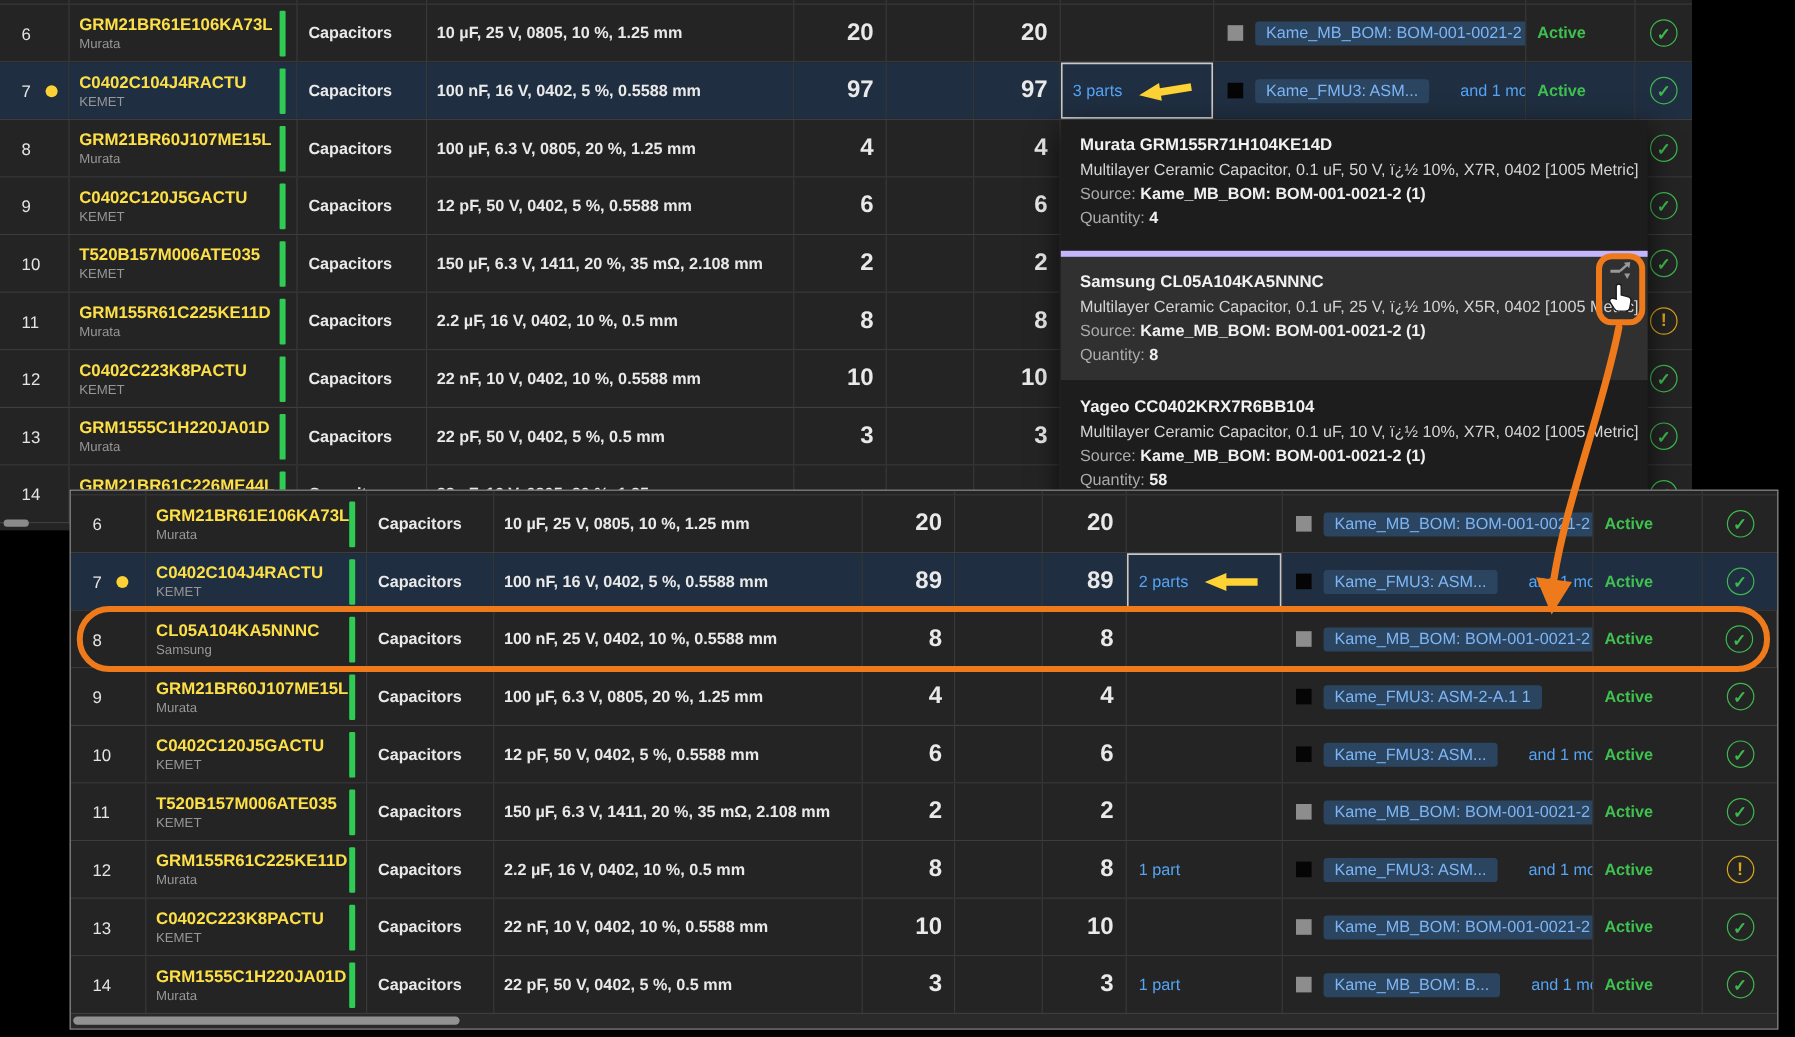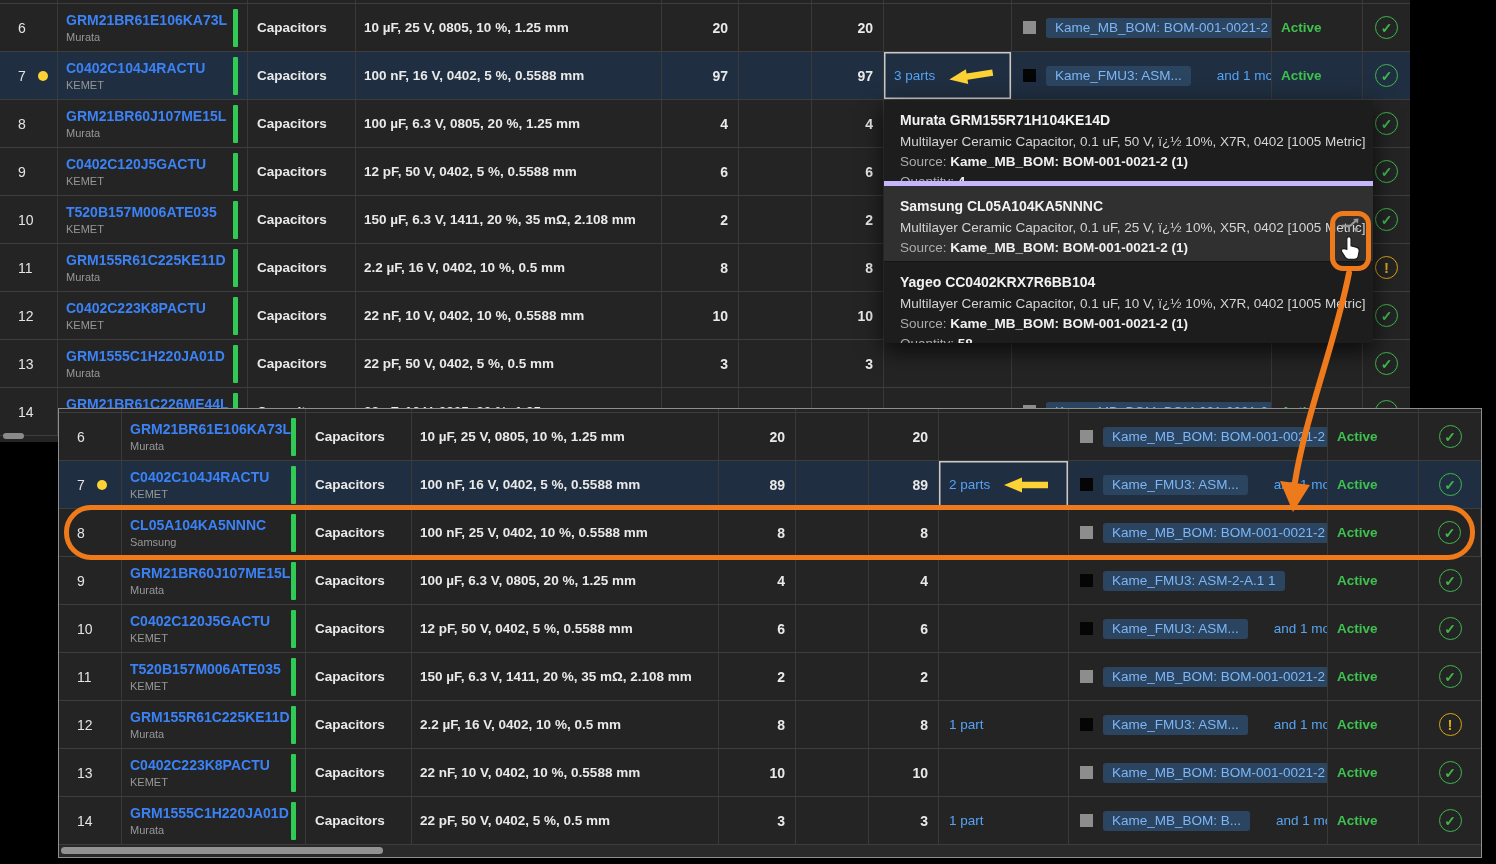--- a/index.html
+++ b/index.html
@@ -18,26 +18,26 @@
   .trow.sliver{height:4px}
   .trow.sel .c{background:var(--selrow)}
   #top-rows .trow{grid-template-columns:58px 190px 108px 306px 77px 73px 72px 128px 260px 91px 47px}
   #bottom-rows .trow{grid-template-columns:63px 184px 106px 307px 77px 73px 70px 130px 259px 91px 62px}
 
   .c{border-right:1px solid #393939;display:flex;align-items:center;overflow:hidden;position:relative;color:#e9e9e9;font-size:13.5px}
   .c:last-child{border-right:none}
   .c.num{padding-left:18px;color:#e4e4e4;font-size:14px}
   .dot{width:10px;height:10px;border-radius:50%;background:var(--yellow);margin-left:12px;flex:0 0 auto}
   .c.part{flex-direction:column;align-items:flex-start;justify-content:center;padding:4px 20px 4px 8px;gap:3px}
-  .pname{font-size:14px;font-weight:700;color:#3b82f6;white-space:nowrap}
+  .pname{font-size:14px;font-weight:700;color:#fde047;white-space:nowrap}
   .pmfr{font-size:11px;color:#979797;white-space:nowrap}
   .gbar{position:absolute;right:9px;top:5px;width:5px;height:38px;background:var(--bar);border-radius:1px}
   .c.cat{padding-left:9px;font-weight:700}
   .c.desc{padding-left:8px;font-weight:700;white-space:nowrap}
-  .c.qty,.c.qty2{justify-content:flex-end;padding-right:10px;font-weight:700;font-size:14px}
+  .c.qty,.c.qty2{justify-content:flex-end;padding-right:10px;font-weight:700;font-size:20px}
   .c.parts{padding-left:10px;gap:13px}
   .c.parts.focused{box-shadow:inset 0 0 0 1.5px #c9c9c9}
   .plink{color:var(--link);white-space:nowrap}
   .yarrow{flex:0 0 auto;display:flex}
   #top-rows .yarrow{transform:rotate(-9deg)}
   .c.bom{padding-left:11px;gap:10px;white-space:nowrap}
   .sq{width:13px;height:13px;flex:0 0 auto}
   .sq.gray{background:#8d8d8d}
   .sq.black{background:#050505}
   .chip{background:var(--chipbg);color:var(--chipfg);padding:2.5px 9px;border-radius:3px;font-size:13.5px;white-space:nowrap}
@@ -50,21 +50,21 @@
   .ck.warn{border-color:var(--warn);color:var(--warn);font-size:15px}
   .oring{position:absolute;left:5px;right:6px;top:-4px;bottom:-4px;border:5px solid var(--orange);border-radius:27px;z-index:6;pointer-events:none}
 
   #top-scroll-thumb{position:absolute;left:3px;top:433px;width:21px;height:6px;border-radius:3px;background:#8a8a8a}
   .hscroll{height:12px;background:#2a2a2a;position:relative}
   .hthumb{position:absolute;left:2px;top:2px;width:322px;height:7px;border-radius:4px;background:#929292}
 
   
   #parts-popup{position:absolute;left:884px;top:100px;width:489px;z-index:5;background:#1d1d1d;
       box-shadow:0 8px 22px rgba(0,0,0,.7)}
-  .psec{height:81px;padding:10px 16px 0 16px;overflow:hidden}
+  .psec{height:109px;padding:10px 16px 0 16px;overflow:hidden}
   .psec.hl{background:#303030;border-top:5px solid #c4b5fd;border-bottom:1px solid #151515}
   .pt{font-size:14px;font-weight:700;color:#f2f2f2;line-height:20px;margin-bottom:2px;white-space:nowrap}
   .pline{font-size:13.5px;color:#d4d4d4;line-height:20px;white-space:nowrap}
   .pl{color:#ababab}
   .pv{color:#f0f0f0;font-weight:700}
 
   
   #orange-arrow-svg{position:absolute;left:0;top:0;width:1496px;height:864px;z-index:30;pointer-events:none}
   #cursor-box{position:absolute;left:1330px;top:211px;width:41px;height:60px;border:5px solid var(--orange);
       border-radius:13px;z-index:31;display:flex;flex-direction:column;align-items:center;justify-content:center}

